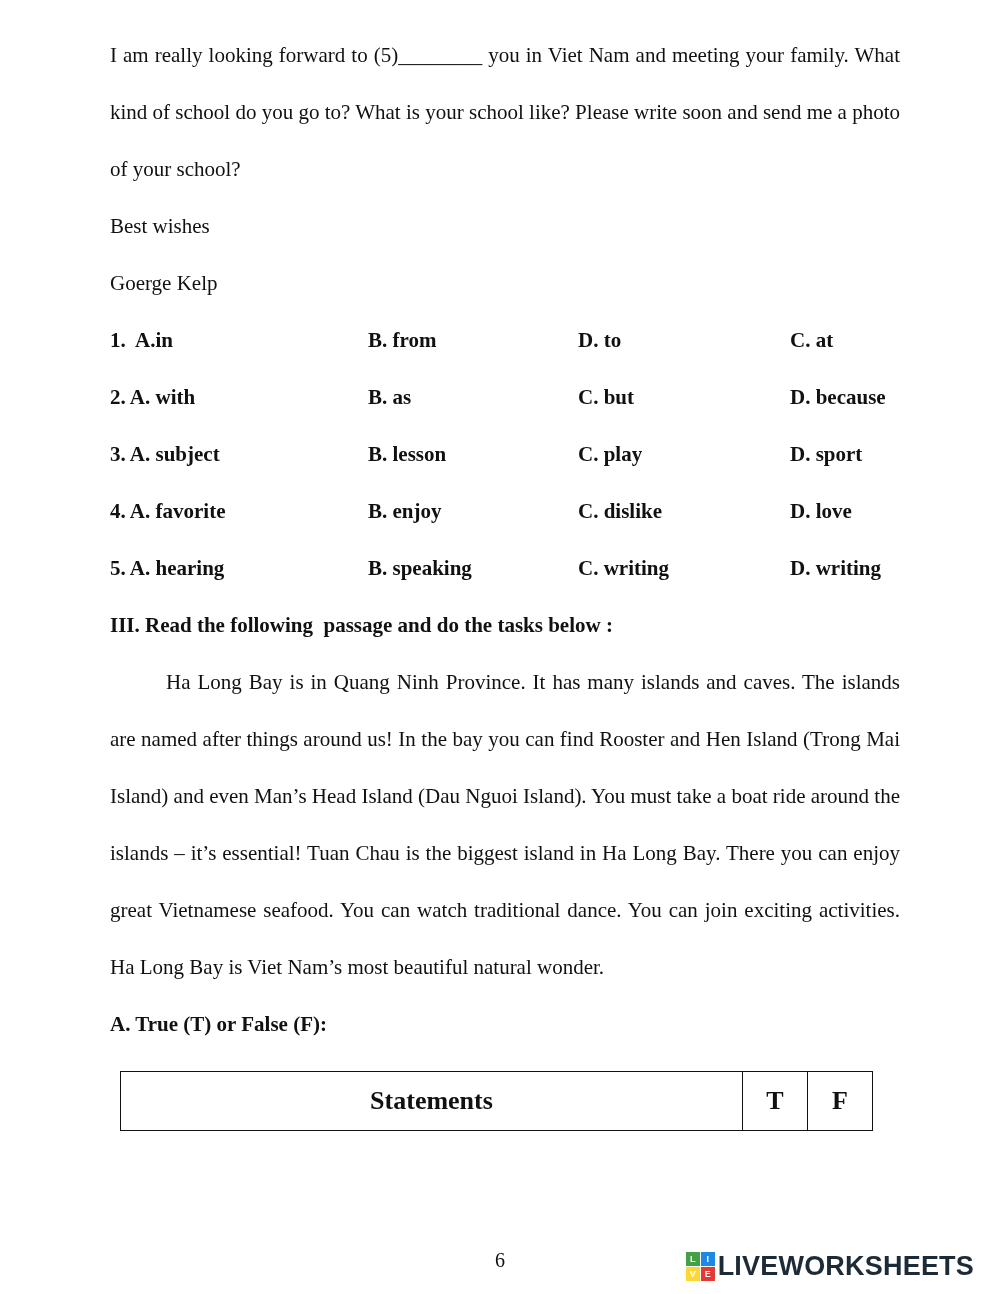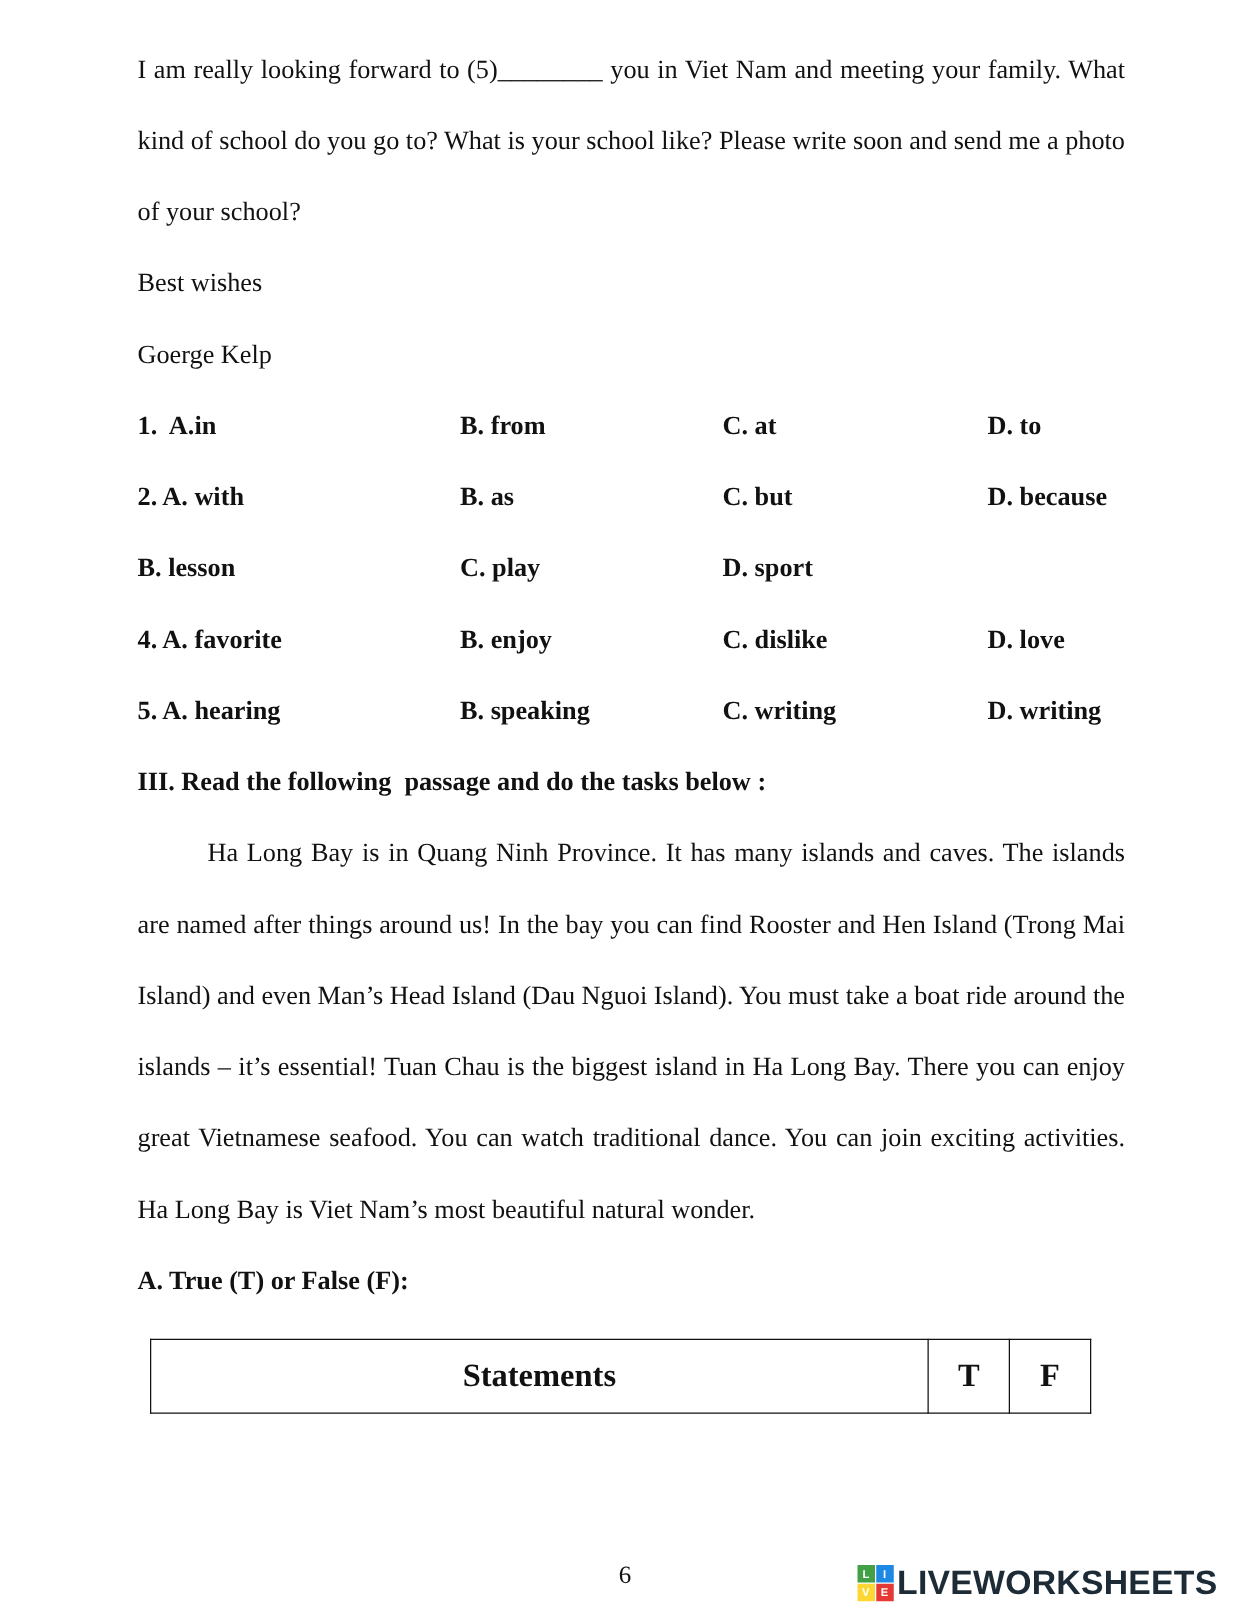--- a/index.html
+++ b/index.html
@@ -100,30 +100,31 @@
   <div class="content">
 
     <p class="para justify">I am really looking forward to (5)________ you in Viet Nam and meeting your family. What kind of school do you go to? What is your school like? Please write soon and send me a photo of your school?</p>
     <p class="para">Best wishes</p>
     <p class="para">Goerge Kelp</p>
 
     <div class="mcq">
       <div class="mcq-row">
         <span>1.  A.in</span>
         <span>B. from</span>
+        <span>D. to</span>
         <span>C. at</span>
-        <span>D. to</span>
       </div>
       <div class="mcq-row">
         <span>2. A. with</span>
         <span>B. as</span>
         <span>C. but</span>
         <span>D. because</span>
       </div>
       <div class="mcq-row">
+        <span>3. A. subject</span>
         <span>B. lesson</span>
         <span>C. play</span>
         <span>D. sport</span>
       </div>
       <div class="mcq-row">
         <span>4. A. favorite</span>
         <span>B. enjoy</span>
         <span>C. dislike</span>
         <span>D. love</span>
       </div>

